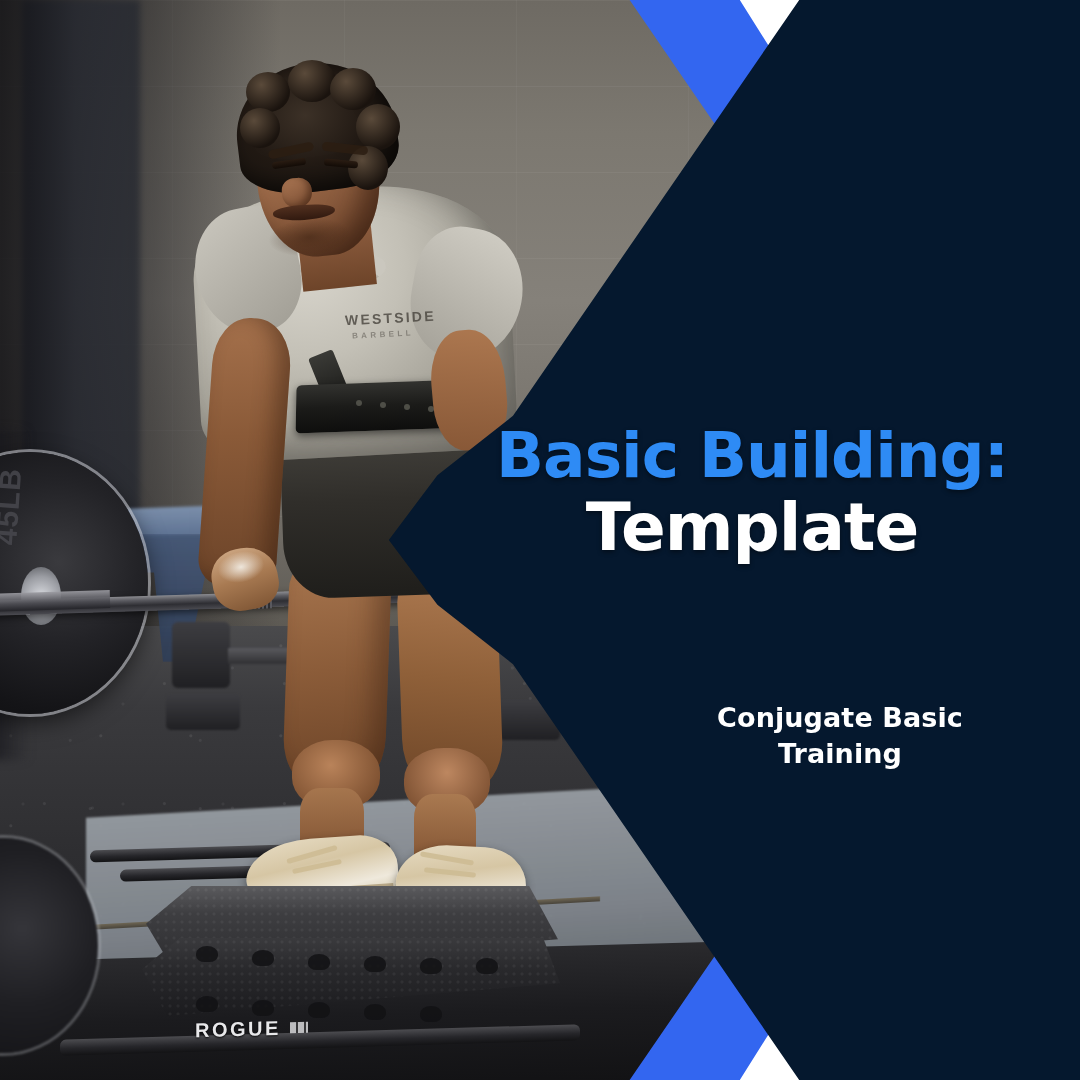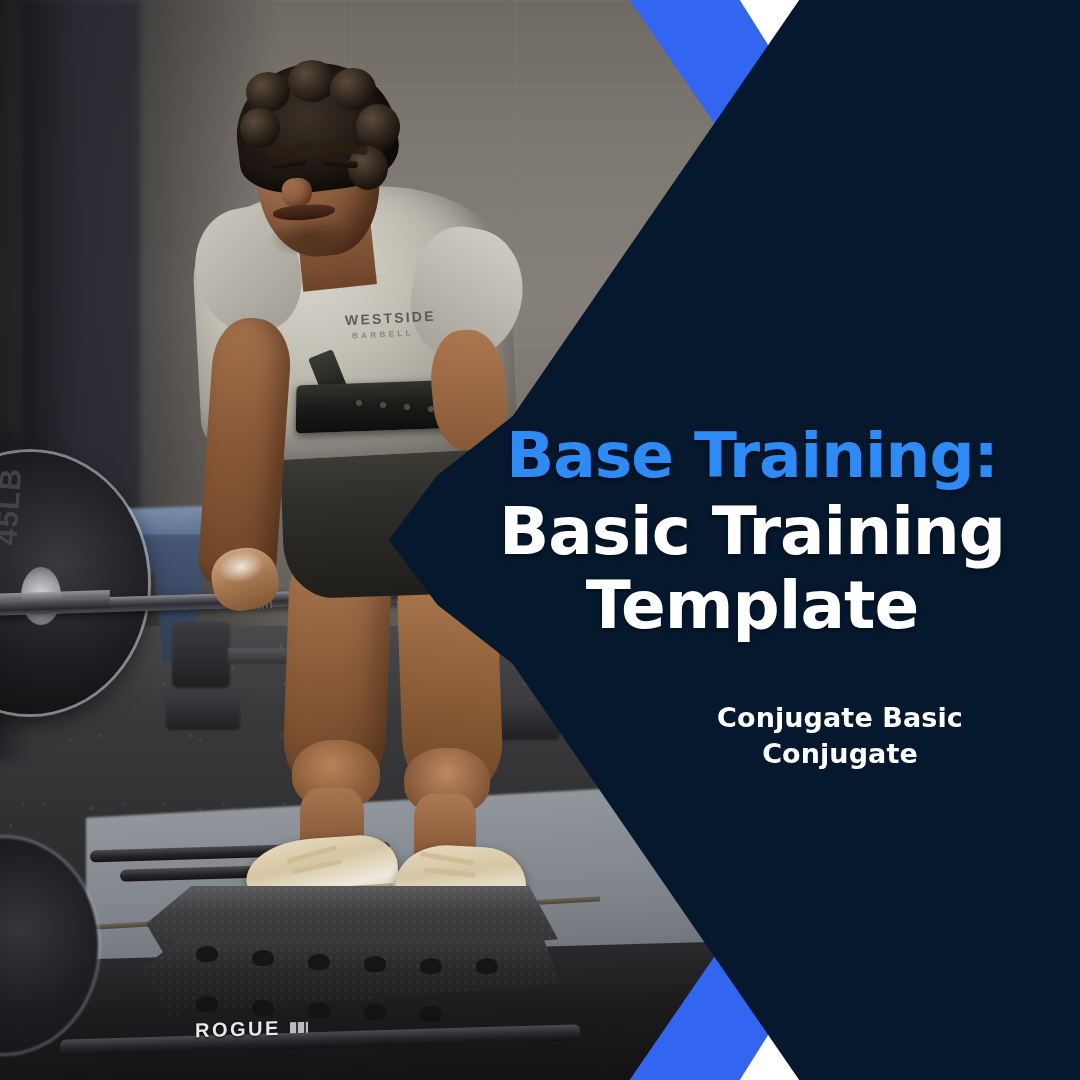--- a/index.html
+++ b/index.html
@@ -561,23 +561,22 @@
     <div class="mat-notch" style="left:308px;top:1002px;"></div>
     <div class="mat-notch" style="left:364px;top:1004px;"></div>
     <div class="mat-notch" style="left:420px;top:1006px;"></div>
   </div>
 
   <div id="chevron-band"></div>
   <div id="white-wedge"></div>
   <div id="navy-panel"></div>
 
   <div id="headline">
-    <span class="h-l1">Base Training:</span>
-    <span class="h-l2">Basic Training</span>
+    <span class="h-l1">Basic Building:</span>
     <span class="h-l3">Template</span>
   </div>
 
   <div id="subhead">
     <span>Conjugate Basic</span>
-    <span>Conjugate</span>
+    <span>Training</span>
   </div>
 
 </div>
 
 </body></html>

